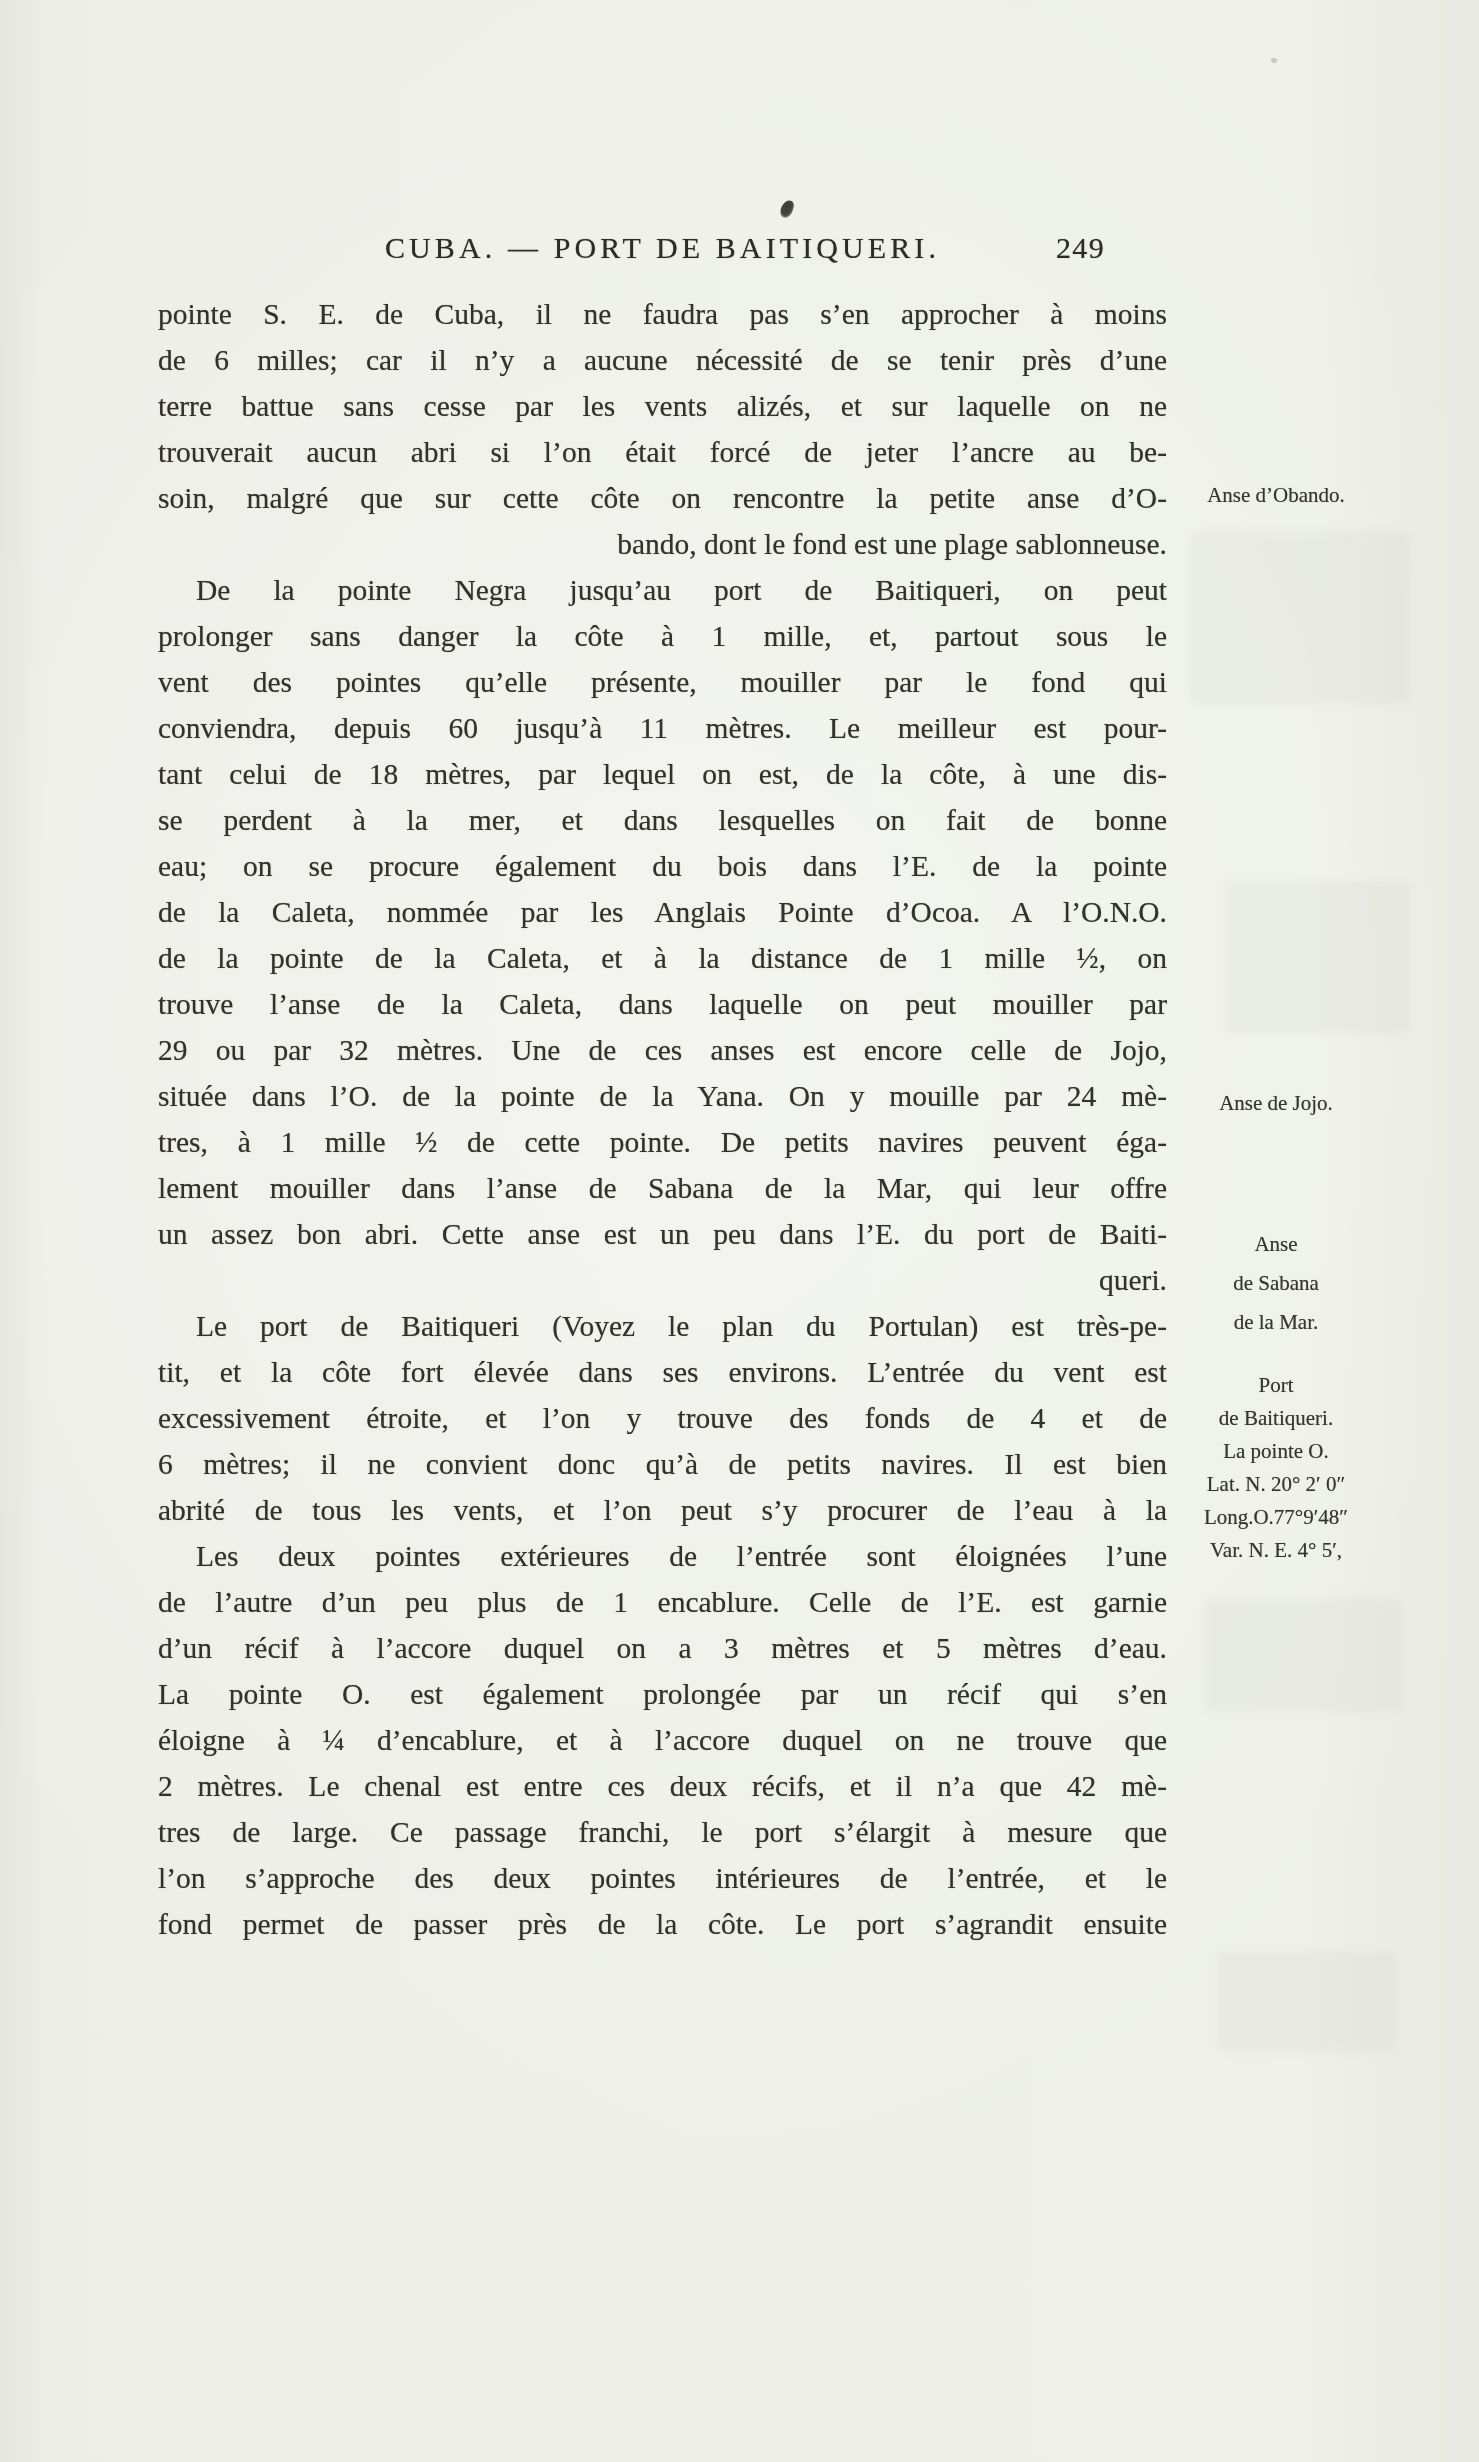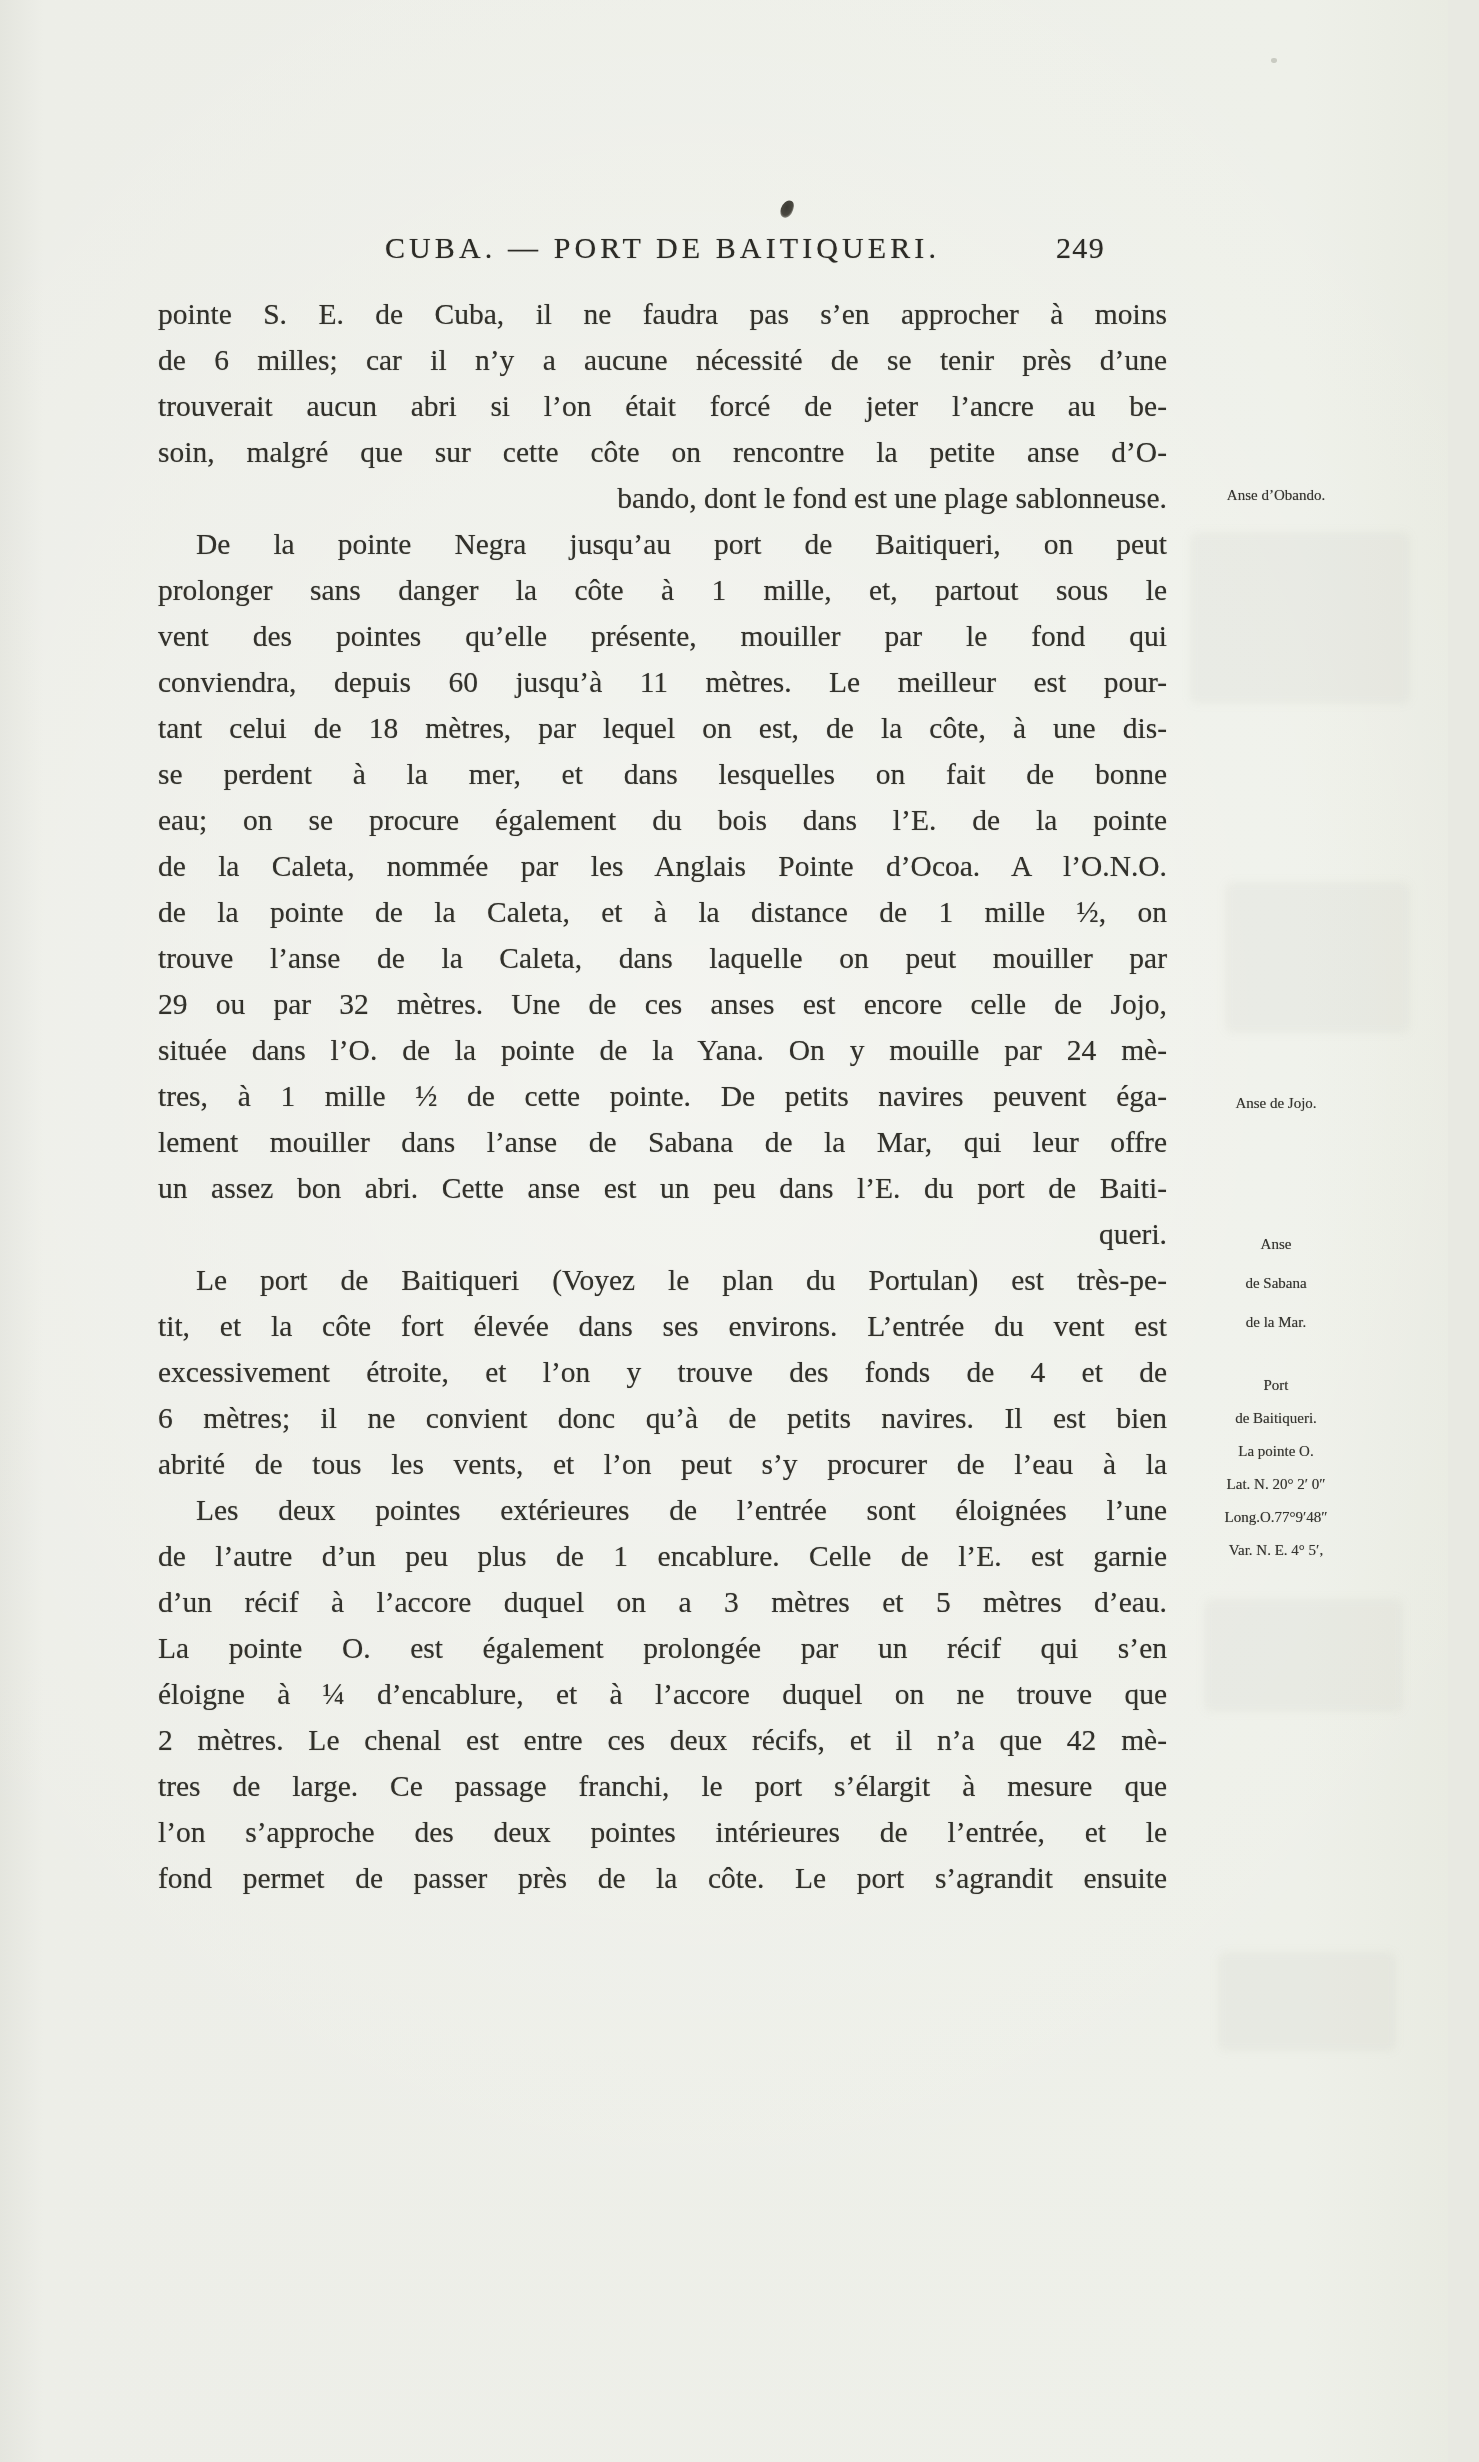--- a/index.html
+++ b/index.html
@@ -42,21 +42,21 @@
     text-shadow: 0 0 0.9px rgba(48,47,41,0.5);
   }
   .line { height: 46px; line-height: 46px; white-space: normal; }
   .j { text-align: justify; text-align-last: justify; }
   .e { text-align: right; }
   .ind { text-indent: 38px; }
   
   .margin-note {
     position: absolute; left: 1139px; width: 274px;
     text-align: center;
-    font-size: 15px;
+    font-size: 21px;
     color: #363530;
     text-shadow: 0 0 0.7px rgba(48,47,41,0.5);
   }
   .note-obando { top: 482px; line-height: 27.4px; }
   .note-jojo { top: 1090px; line-height: 27.4px; }
   .note-sabana { top: 1225px; line-height: 39px; }
   .note-port { top: 1369px; line-height: 33px; }
   
   .ink-blot {
     position: absolute; top: 200px; left: 781px;
@@ -93,20 +93,21 @@
   <div class="smudge smudge2"></div>
   <div class="smudge smudge3"></div>
   <div class="smudge smudge4"></div>
 
   <div class="running-header">CUBA. — PORT DE BAITIQUERI.</div>
   <div class="page-number">249</div>
 
   <div class="body-text">
     <div class="line j">pointe S. E. de Cuba, il ne faudra pas s’en approcher à moins</div>
     <div class="line j">de 6 milles; car il n’y a aucune nécessité de se tenir près d’une</div>
+    <div class="line j">terre battue sans cesse par les vents alizés, et sur laquelle on ne</div>
     <div class="line j">trouverait aucun abri si l’on était forcé de jeter l’ancre au be-</div>
     <div class="line j">soin, malgré que sur cette côte on rencontre la petite anse d’O-</div>
     <div class="line e">bando, dont le fond est une plage sablonneuse.</div>
     <div class="line j ind">De la pointe Negra jusqu’au port de Baitiqueri, on peut</div>
     <div class="line j">prolonger sans danger la côte à 1 mille, et, partout sous le</div>
     <div class="line j">vent des pointes qu’elle présente, mouiller par le fond qui</div>
     <div class="line j">conviendra, depuis 60 jusqu’à 11 mètres. Le meilleur est pour-</div>
     <div class="line j">tant celui de 18 mètres, par lequel on est, de la côte, à une dis-</div>
     <div class="line j">se perdent à la mer, et dans lesquelles on fait de bonne</div>
     <div class="line j">eau; on se procure également du bois dans l’E. de la pointe</div>

